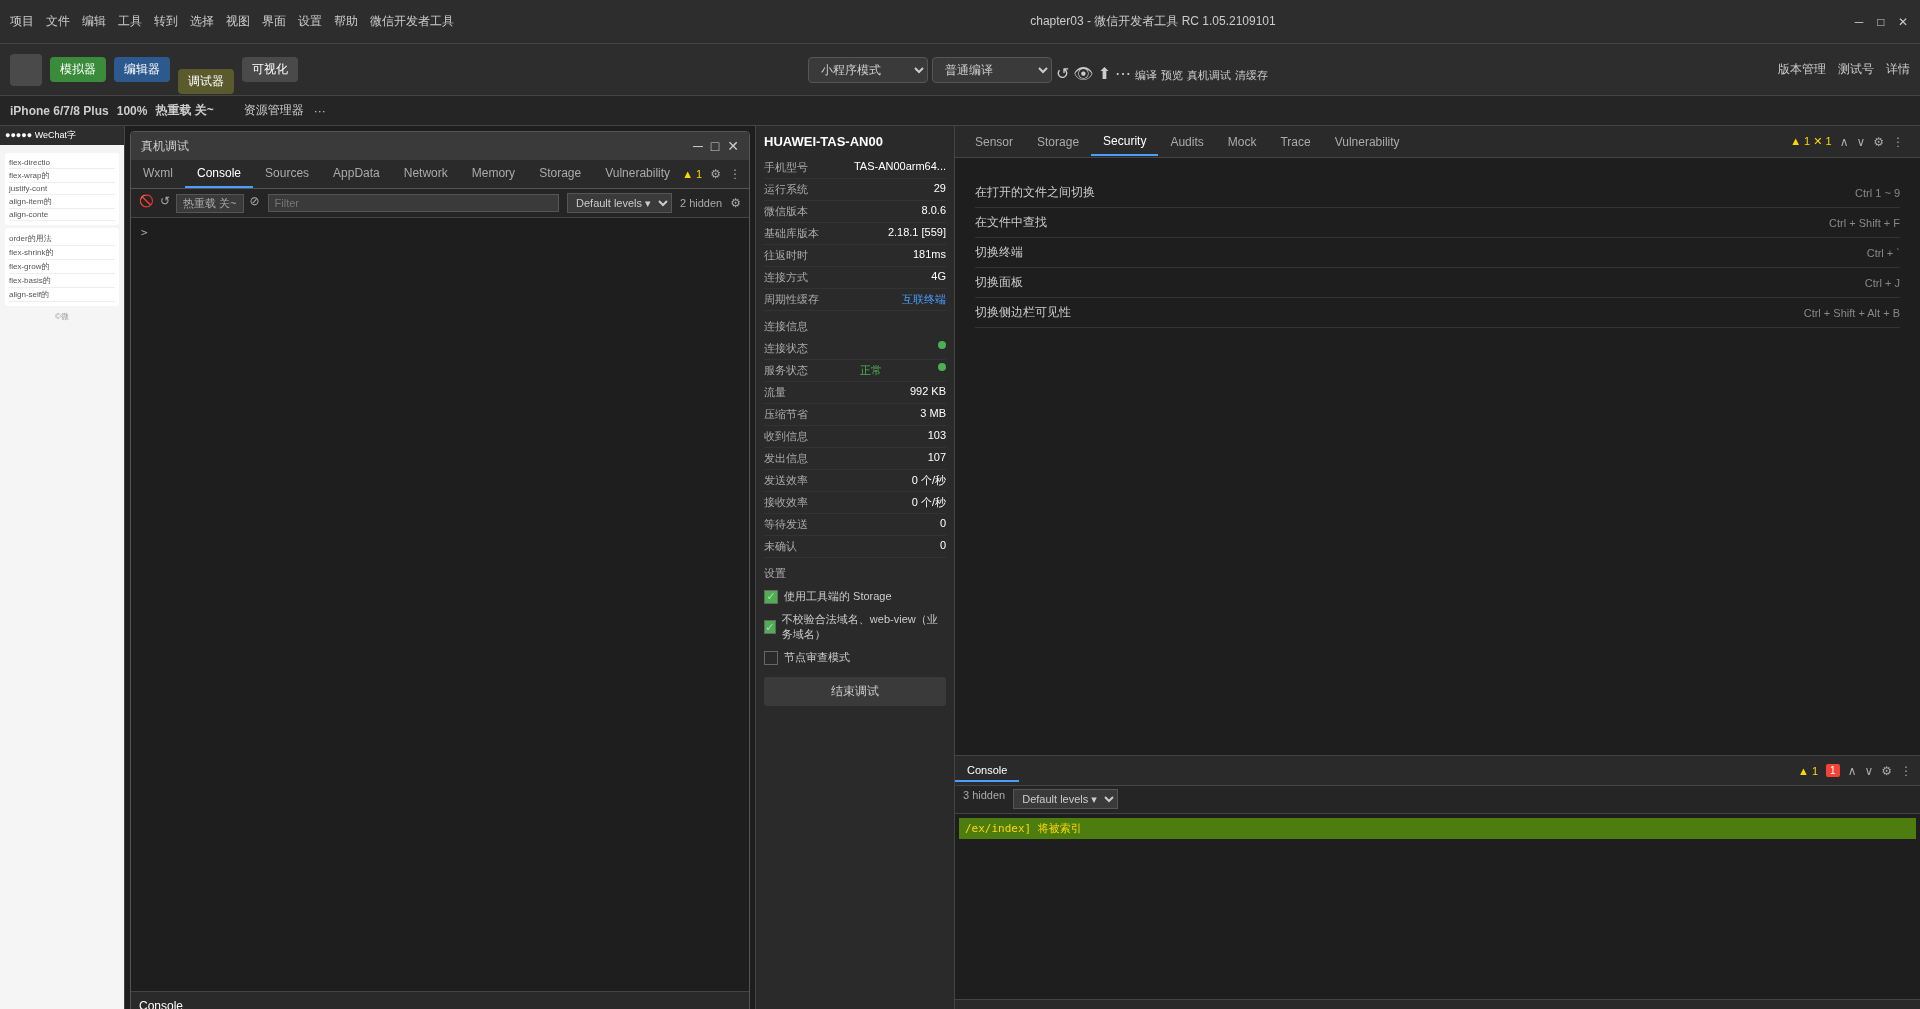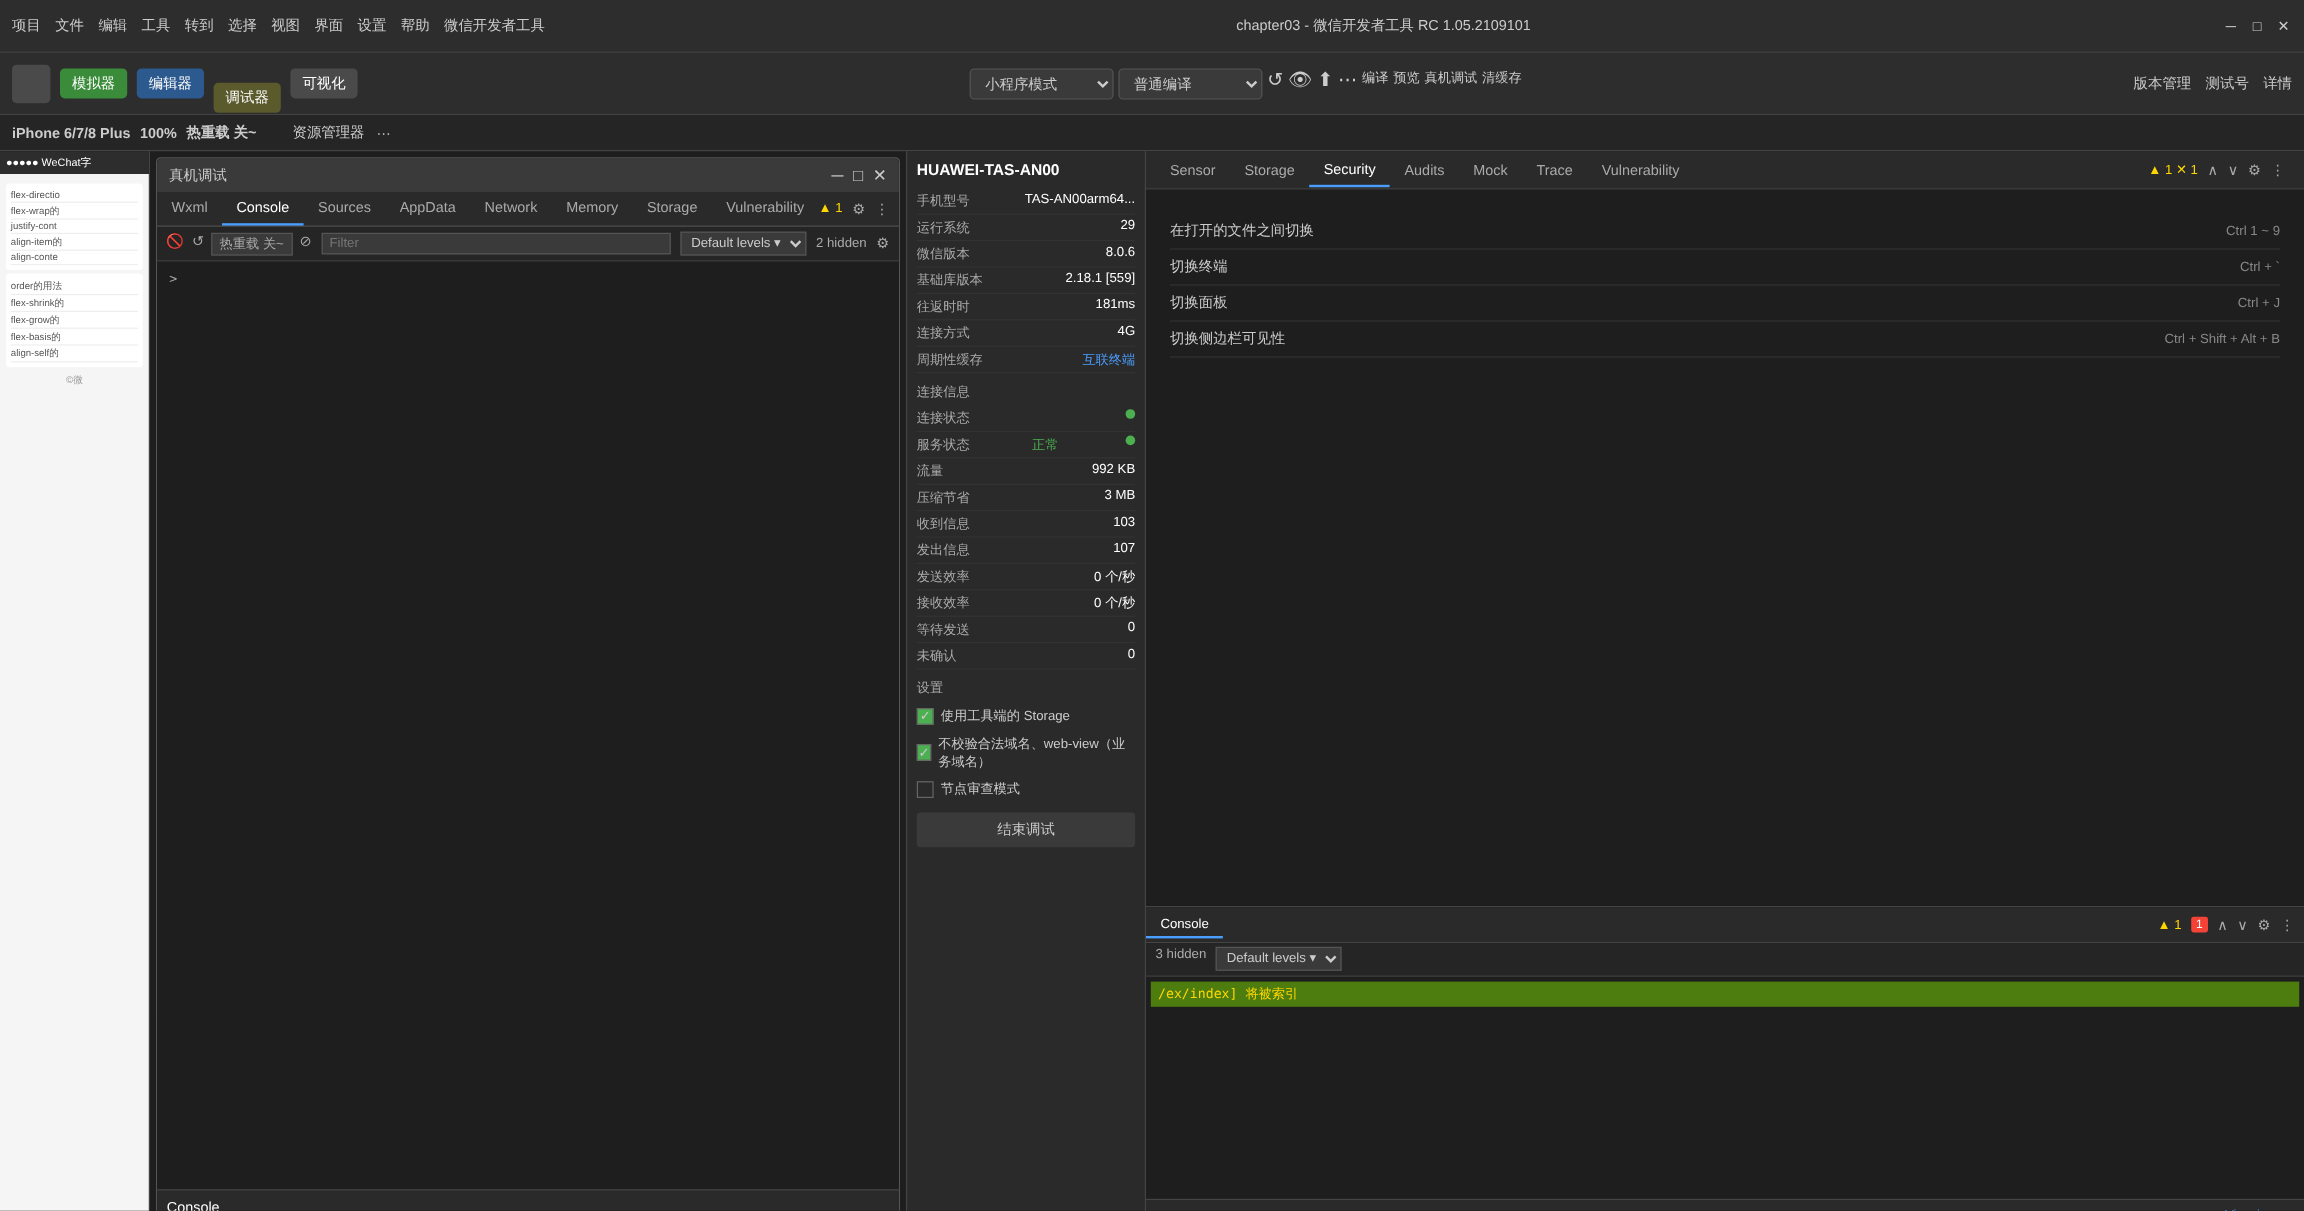--- a/index.html
+++ b/index.html
@@ -56,21 +56,21 @@
       border: none;
       border-radius: 4px;
       padding: 4px 10px;
       font-size: 12px;
       cursor: pointer;
       display: flex; align-items: center; gap: 4px;
     }
     .toolbar-btn.code { background: #2d5a8e; }
     .toolbar-btn.debug { background: #5a5a2d; margin-top: 23px; }
     .toolbar-btn.vis { background: #4a4a4a; }
-    .toolbar-center { flex: 1; display: flex; justify-content: center; gap: 4px; align-items: flex-start; }
+    .toolbar-center { flex: 1; display: flex; justify-content: center; gap: 4px; align-items: flex-end; }
     .mode-select {
       background: #3a3a3a;
       color: #ccc;
       border: 1px solid #555;
       border-radius: 4px;
       padding: 4px 8px;
       font-size: 12px;
       cursor: pointer;
       min-width: 120px;
     }
@@ -668,20 +668,24 @@
       </div>
     </div>
 
     <div class="right-content">
       <div class="shortcut-panel">
         <div class="shortcut-row">
           <span class="shortcut-label">在打开的文件之间切换</span>
           <span class="shortcut-key">Ctrl  1 ~ 9</span>
         </div>
         <div class="shortcut-row">
+          <span class="shortcut-label">在文件中查找</span>
+          <span class="shortcut-key">Ctrl + Shift + F</span>
+        </div>
+        <div class="shortcut-row">
           <span class="shortcut-label">切换终端</span>
           <span class="shortcut-key">Ctrl + `</span>
         </div>
         <div class="shortcut-row">
           <span class="shortcut-label">切换面板</span>
           <span class="shortcut-key">Ctrl + J</span>
         </div>
         <div class="shortcut-row">
           <span class="shortcut-label">切换侧边栏可见性</span>
           <span class="shortcut-key">Ctrl + Shift + Alt + B</span>

